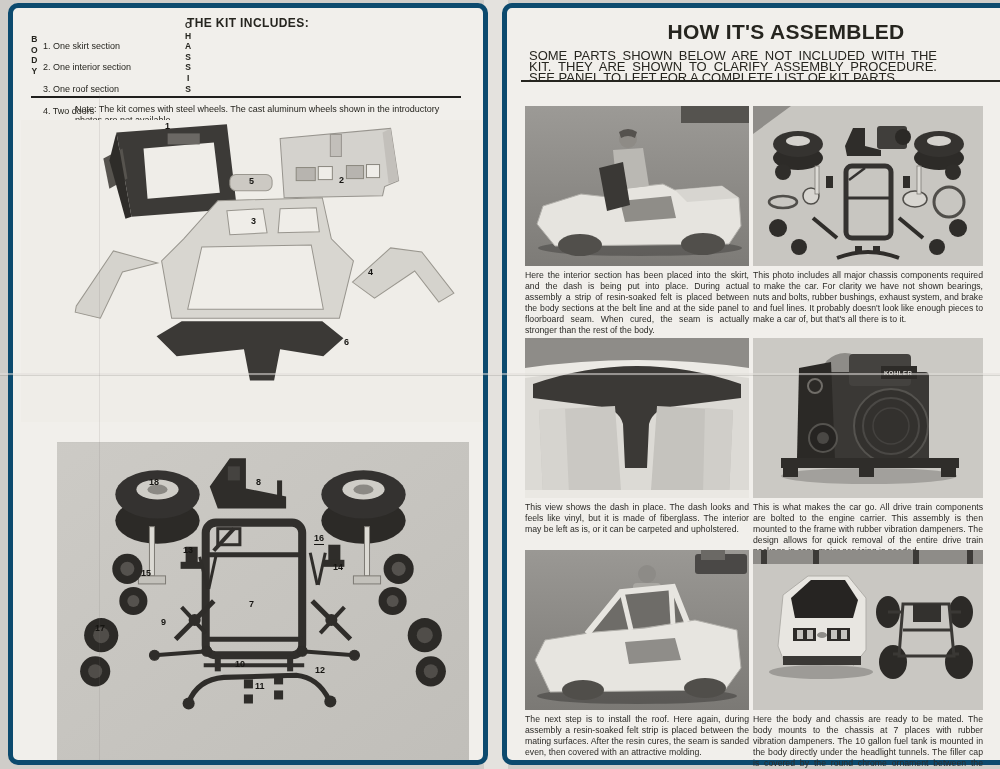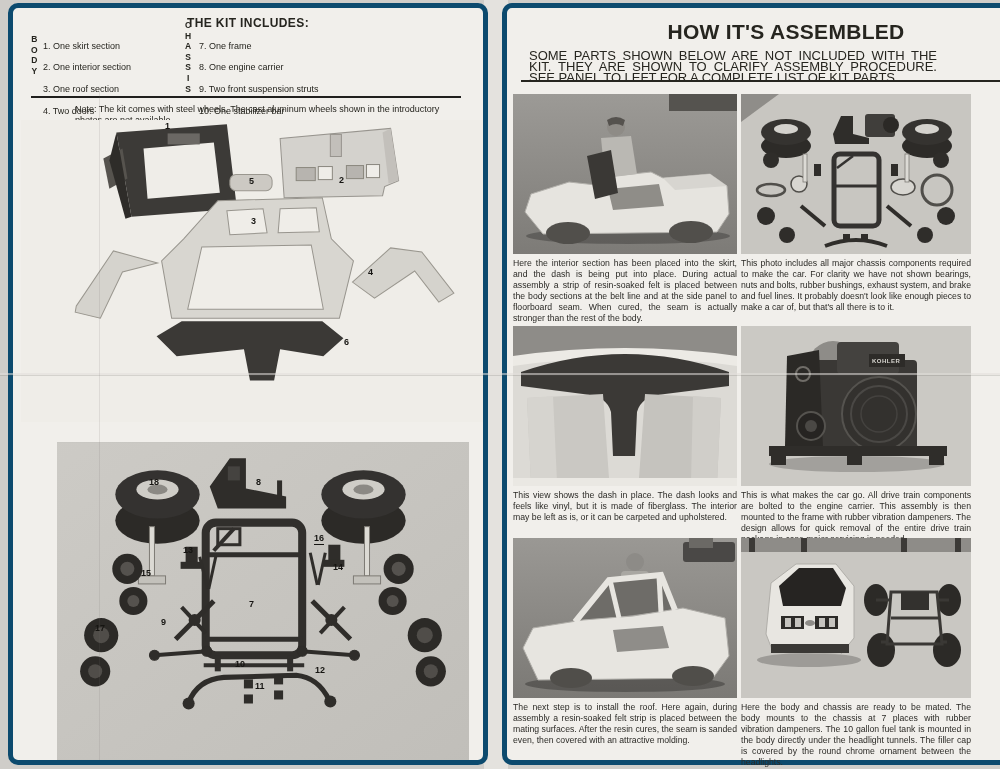--- a/index.html
+++ b/index.html
@@ -26,21 +26,21 @@
   .note{position:absolute;left:62px;top:96px;width:372px;font-size:9px;line-height:11px;}
 
   .photo-wrap{position:absolute;}
   .plabel{position:absolute;font-weight:bold;font-size:9px;color:#161512;line-height:9px;}
   .plabel.ul{border-bottom:1px solid #161512;padding-bottom:1px;}
 
   
   .asm-title{position:absolute;left:0;right:0;top:12px;text-align:center;font-weight:bold;font-size:21px;letter-spacing:.3px;}
   .asm-intro{position:absolute;left:22px;top:42px;width:408px;font-size:13px;line-height:11px;text-align:justify;}
   .asm-rule{position:absolute;left:14px;right:16px;top:72px;height:2px;background:#26251f;}
-  figure{margin:0;position:absolute;}
+  figure{margin:12px;position:absolute;}
   figcaption{font-size:8.7px;line-height:10.9px;text-align:justify;margin-top:4px;color:#2b2a26;}
   .ph{display:block;background:#bdbbb7;}
 
   .fold-h{position:absolute;left:0;top:373px;width:1000px;height:2px;background:rgba(225,223,219,.55);box-shadow:0 1px 0 rgba(90,88,84,.18);pointer-events:none;}
   .fold-v{position:absolute;left:99px;top:92px;width:1px;height:668px;background:rgba(110,108,104,.14);pointer-events:none;}
 </style>
 </head>
 <body>
 
 <div class="gap-strip"></div>
@@ -62,28 +62,20 @@
     <div class="kit-item">6. One dash</div>
   </div>
 
   <div class="vlabel" style="left:172px;top:12px;">C
 H
 A
 S
 S
 I
 S</div>
-  <div class="kit-col" style="left:186px;top:22px;">
-    <div class="kit-item">7. One frame</div>
-    <div class="kit-item">8. One engine carrier</div>
-    <div class="kit-item">9. Two front suspension struts</div>
-    <div class="kit-item">10. One stabilizer bar</div>
-    <div class="kit-item">11. Two stabilizer bar brackets</div>
-    <div class="kit-item">12. Two front track rods</div>
-  </div>
 
 
   <div class="kit-rule"></div>
 
   <div class="note">
     <span>Note:</span>
     <span>The kit comes with steel wheels. The cast aluminum wheels shown in the introductory photos are not available.</span>
   </div>
 
   <div class="photo-wrap" style="left:8px;top:112px;width:462px;height:302px;">

